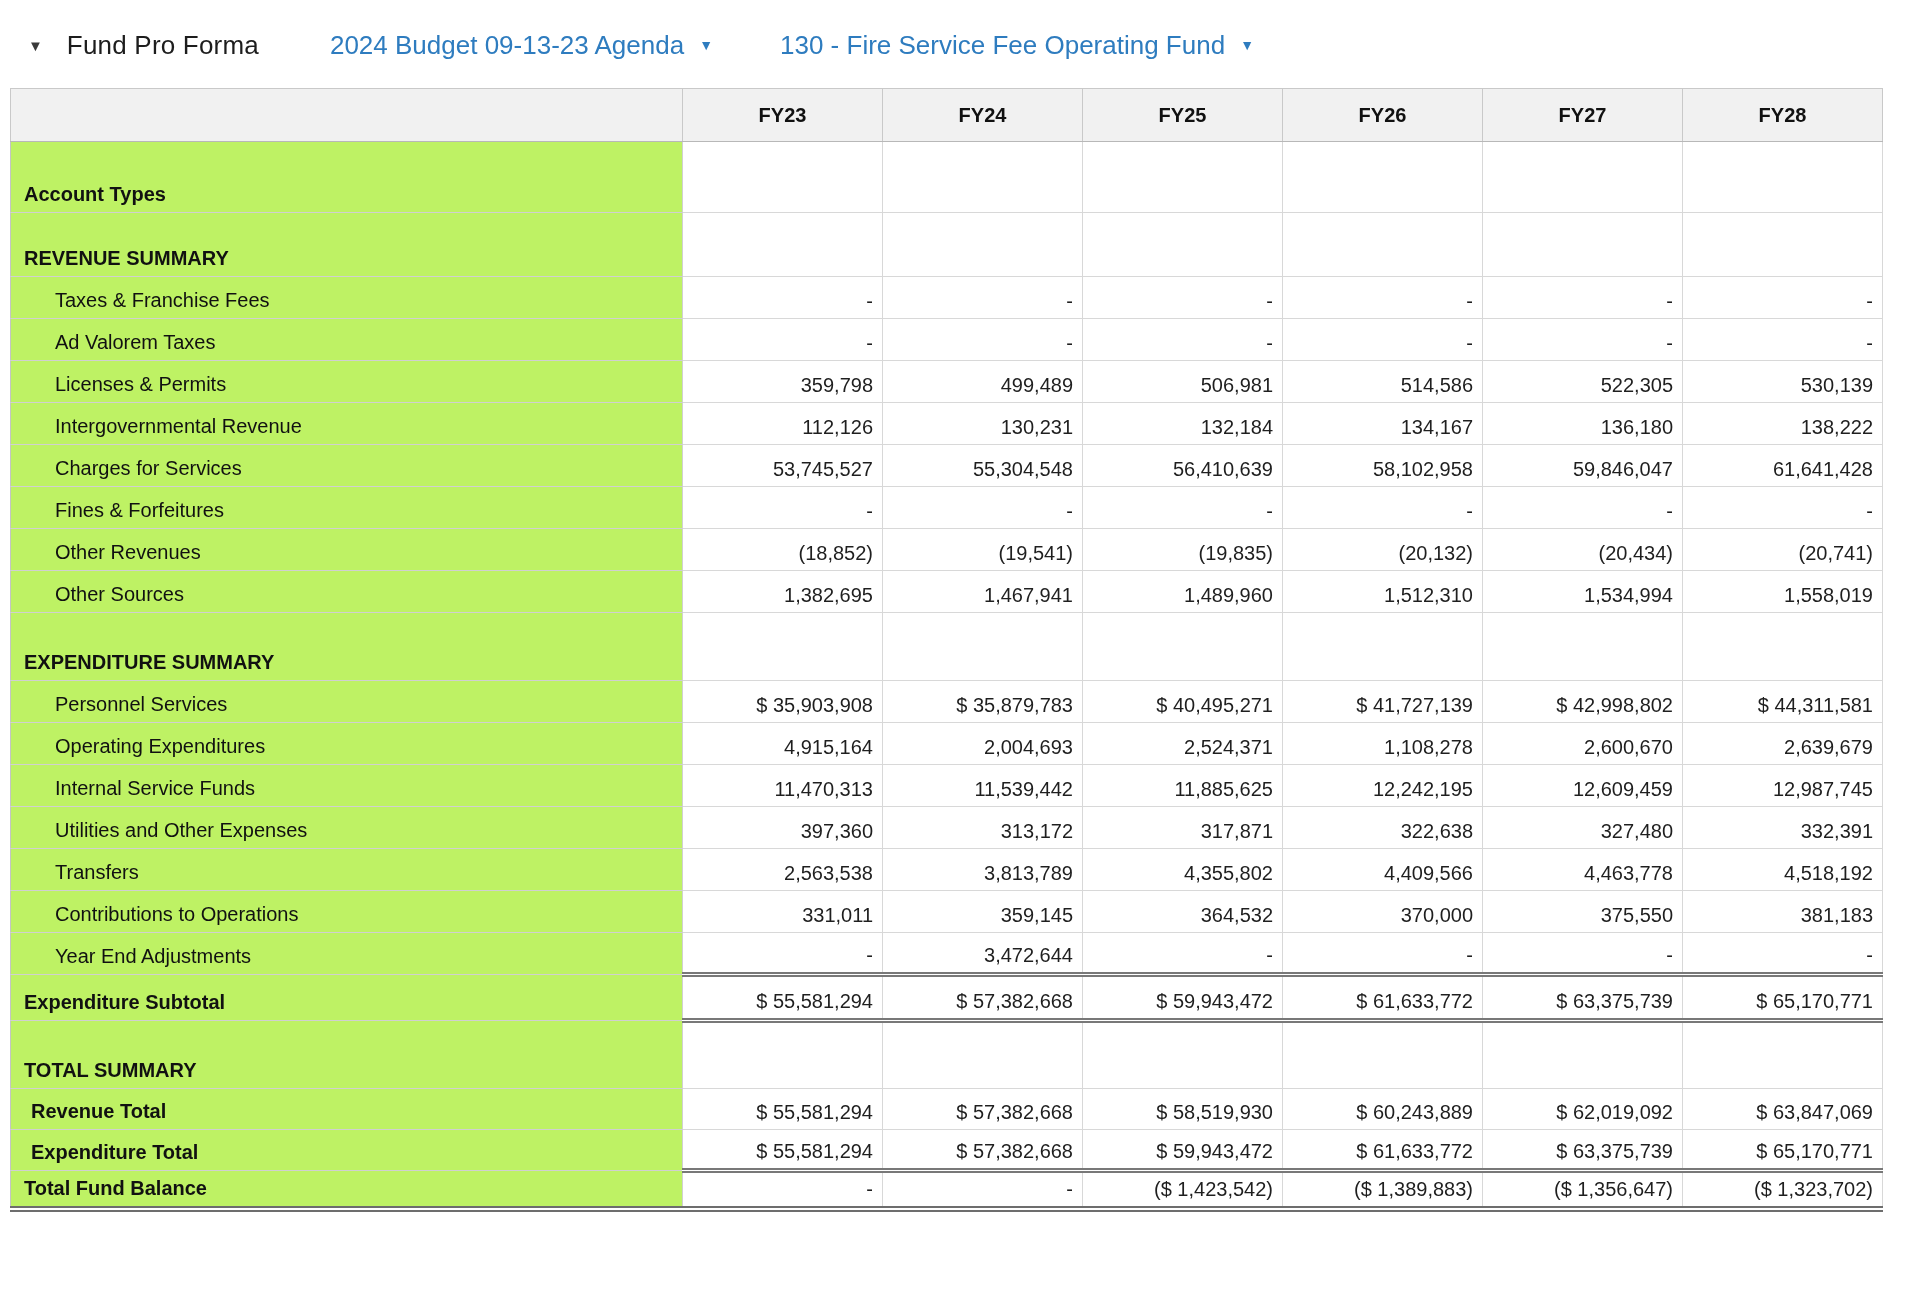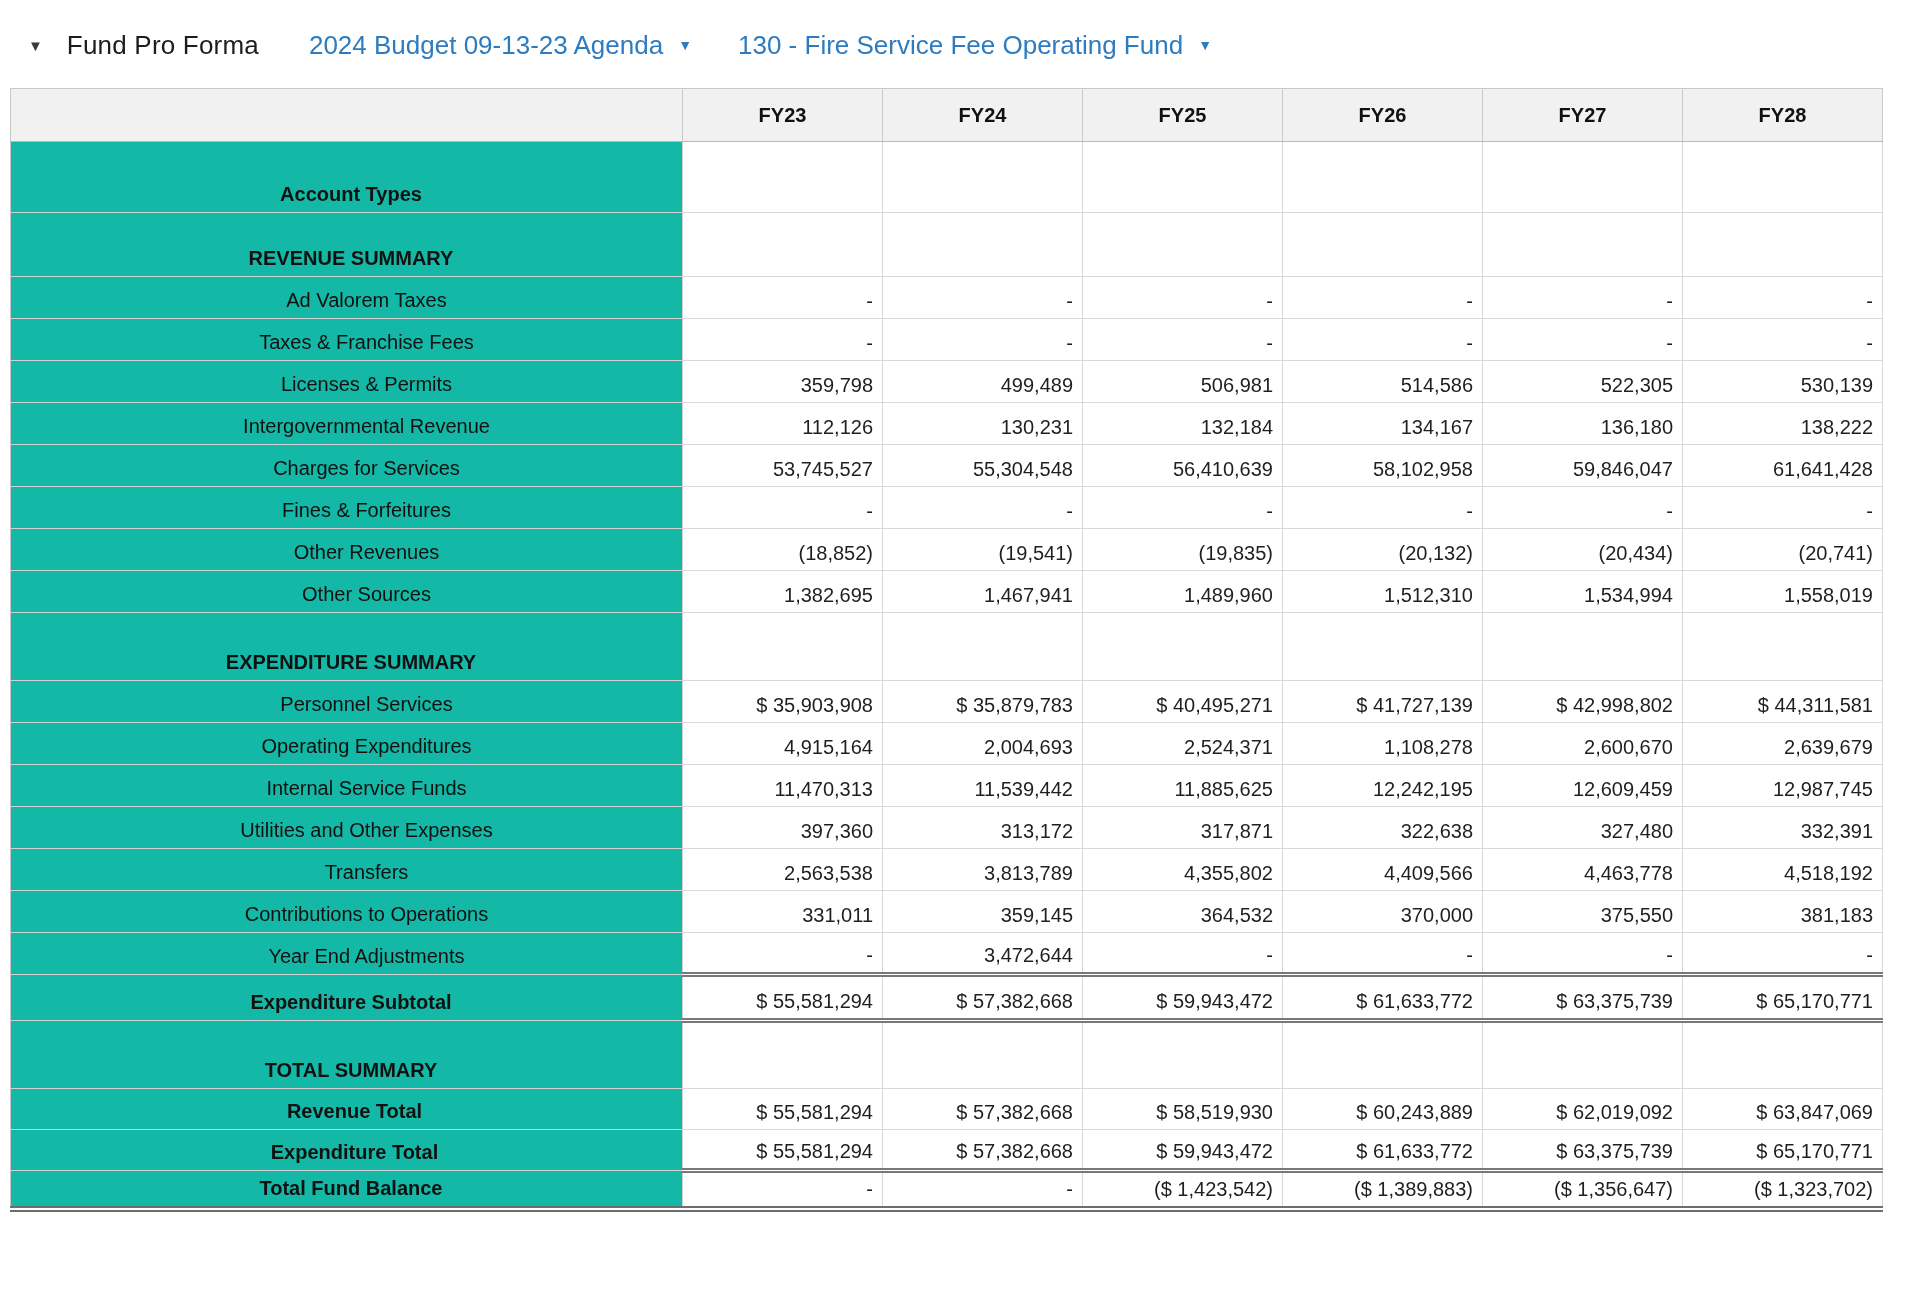--- a/index.html
+++ b/index.html
@@ -13,38 +13,38 @@
     display:flex;align-items:center;
     margin:22px 0 0 28px;height:46px;font-size:26px;white-space:nowrap;
   }
   .collapse-caret{
     font-size:15px;color:#3a3a3a;margin-right:24px;line-height:1;cursor:pointer;
   }
   .page-title{font-weight:400;color:#1d1d1d;margin-right:50px;letter-spacing:.2px;}
   .dd{
     display:inline-flex;align-items:center;margin-right:46px;cursor:pointer;
   }
-  .dd .dd-label{color:var(--accent,#2e7cbf);}
+  .dd .dd-label{color:var(--accent,#2e7cbf);margin-left:21px;}
   .dd .dd-caret{font-size:14px;margin-left:15px;color:var(--accent,#2e7cbf);line-height:1;}
   
   table.grid{
     border-collapse:collapse;table-layout:fixed;
     width:1872px;margin:20px 0 0 10px;font-size:20px;
     border:1px solid #bfbfbf;
   }
   .grid col.c-label{width:672px;}
   .grid col.c-data{width:200px;}
   .grid thead th{
     height:50px;background:#f1f1f1;
     border:1px solid #c9c9c9;border-bottom:1px solid #b8b8b8;
     font-weight:700;text-align:center;vertical-align:middle;color:#111;
   }
   .grid th.rl{
-    background:#14b8a6;border:1px solid #d0d0d0;border-left:1px solid #c4c4c4;
-    text-align:center;vertical-align:bottom;font-weight:400;color:#111;
+    background:#bef264;border:1px solid #d0d0d0;border-left:1px solid #c4c4c4;
+    text-align:left;vertical-align:bottom;font-weight:400;color:#111;
     padding:0 4px 6px 44px;white-space:nowrap;overflow:hidden;
   }
   .grid th.rl.ind-sec{padding-left:13px;font-weight:700;}
   .grid th.rl.ind-tot{padding-left:20px;font-weight:700;}
   .grid td.v{
     background:#ffffff;border:1px solid #d8d8d8;
     text-align:right;vertical-align:bottom;
     padding:0 9px 5px 0;white-space:nowrap;color:#1f1f1f;
   }
   tr.r-item{height:42px;}
@@ -108,30 +108,30 @@
       <tr class="r-tall2">
         <th class="rl ind-sec">REVENUE SUMMARY</th>
         <td class="v"></td>
         <td class="v"></td>
         <td class="v"></td>
         <td class="v"></td>
         <td class="v"></td>
         <td class="v"></td>
       </tr>
       <tr class="r-item">
+        <th class="rl ">Taxes &amp; Franchise Fees</th>
+        <td class="v">-</td>
+        <td class="v">-</td>
+        <td class="v">-</td>
+        <td class="v">-</td>
+        <td class="v">-</td>
+        <td class="v">-</td>
+      </tr>
+      <tr class="r-item">
         <th class="rl ">Ad Valorem Taxes</th>
-        <td class="v">-</td>
-        <td class="v">-</td>
-        <td class="v">-</td>
-        <td class="v">-</td>
-        <td class="v">-</td>
-        <td class="v">-</td>
-      </tr>
-      <tr class="r-item">
-        <th class="rl ">Taxes &amp; Franchise Fees</th>
         <td class="v">-</td>
         <td class="v">-</td>
         <td class="v">-</td>
         <td class="v">-</td>
         <td class="v">-</td>
         <td class="v">-</td>
       </tr>
       <tr class="r-item">
         <th class="rl ">Licenses &amp; Permits</th>
         <td class="v">359,798</td>

